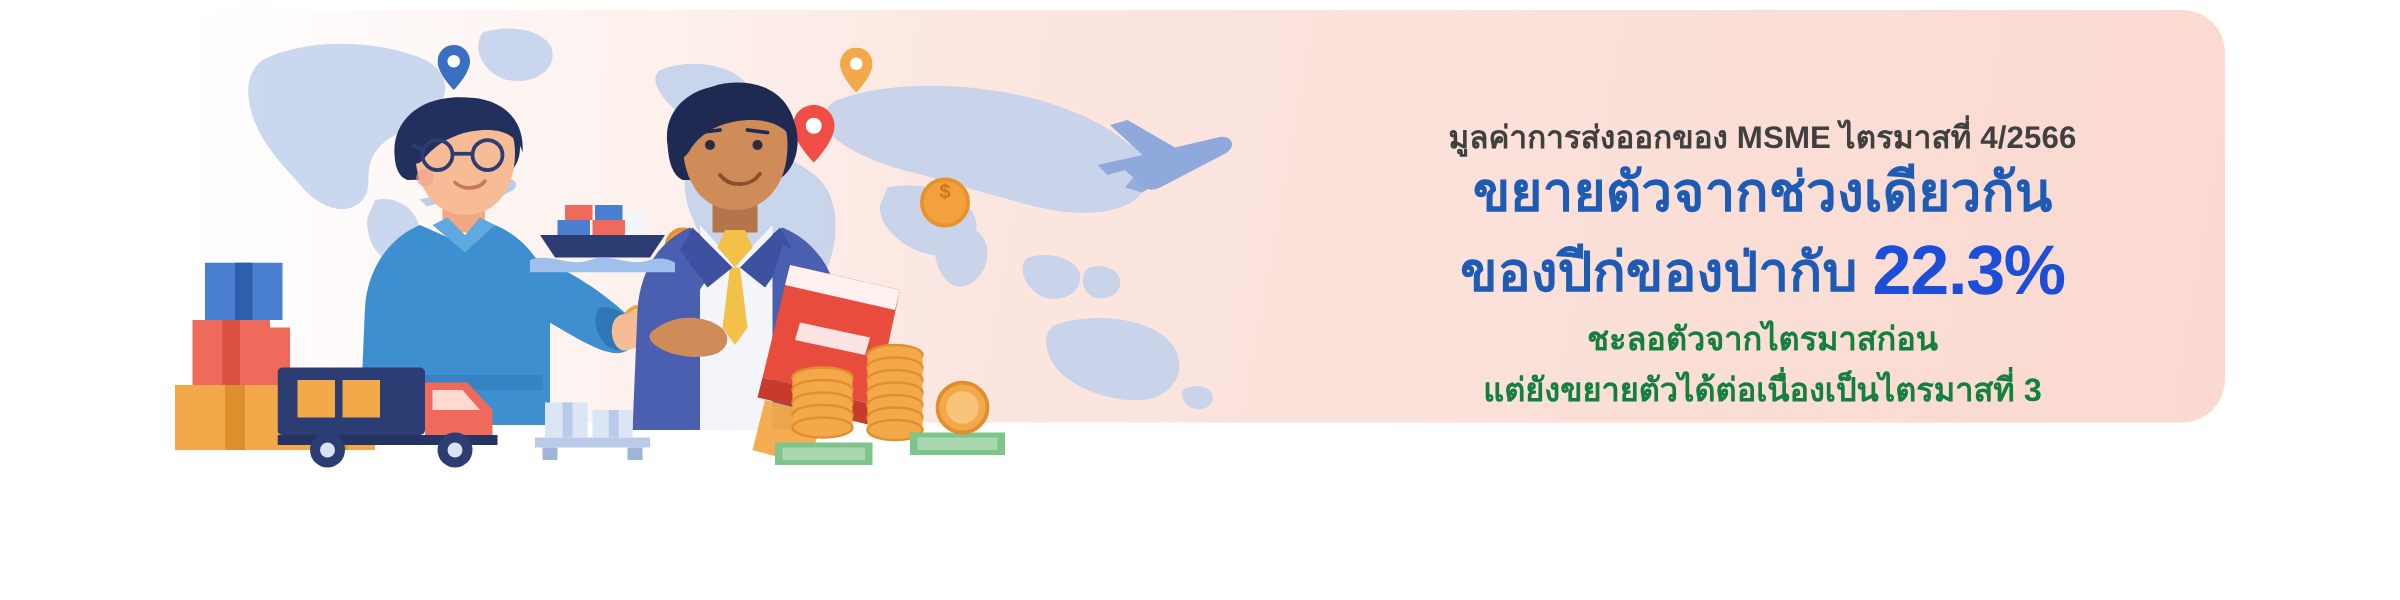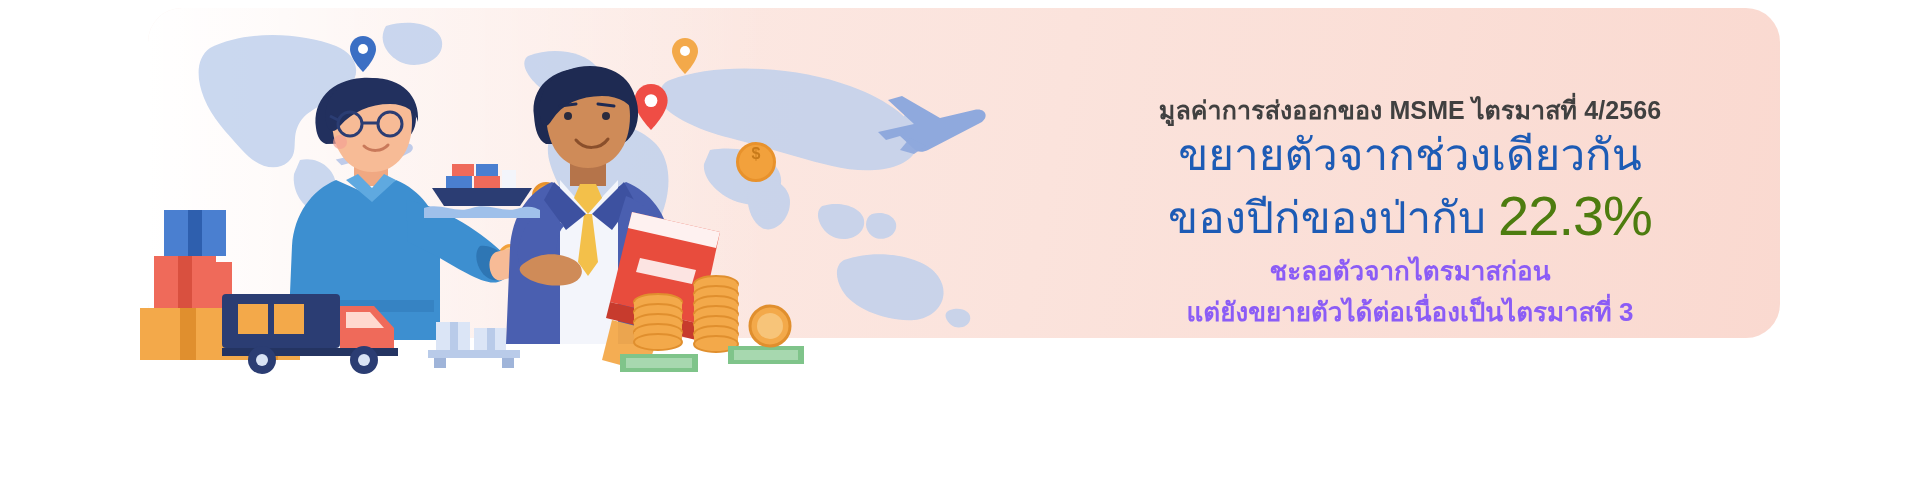--- a/index.html
+++ b/index.html
@@ -56,34 +56,34 @@
   .kicker{
     color:#404040;
     font-size:25px;
     font-weight:bold;
     letter-spacing:.1px;
     white-space:nowrap;
   }
   .headline{
     margin-top:6px;
     color:#1d5bb5;
-    font-weight:normal;
+    font-weight:bold;
     font-size:44px;
     line-height:1.12;
     white-space:nowrap;
   }
   .headline .pct{
-    color:#4d7c0f;
+    color:#1d4ed8;
     font-size:56px;
     letter-spacing:-1px;
     vertical-align:-2px;
   }
   .sub{
     margin-top:7px;
-    color:#8b5cf6;
+    color:#15803d;
     font-weight:bold;
     font-size:26px;
     line-height:1.30;
     white-space:nowrap;
   }
 
   
   .illus{position:absolute;left:140px;top:0;width:760px;height:400px;}
   .illus svg{width:100%;height:100%;display:block;}
 

